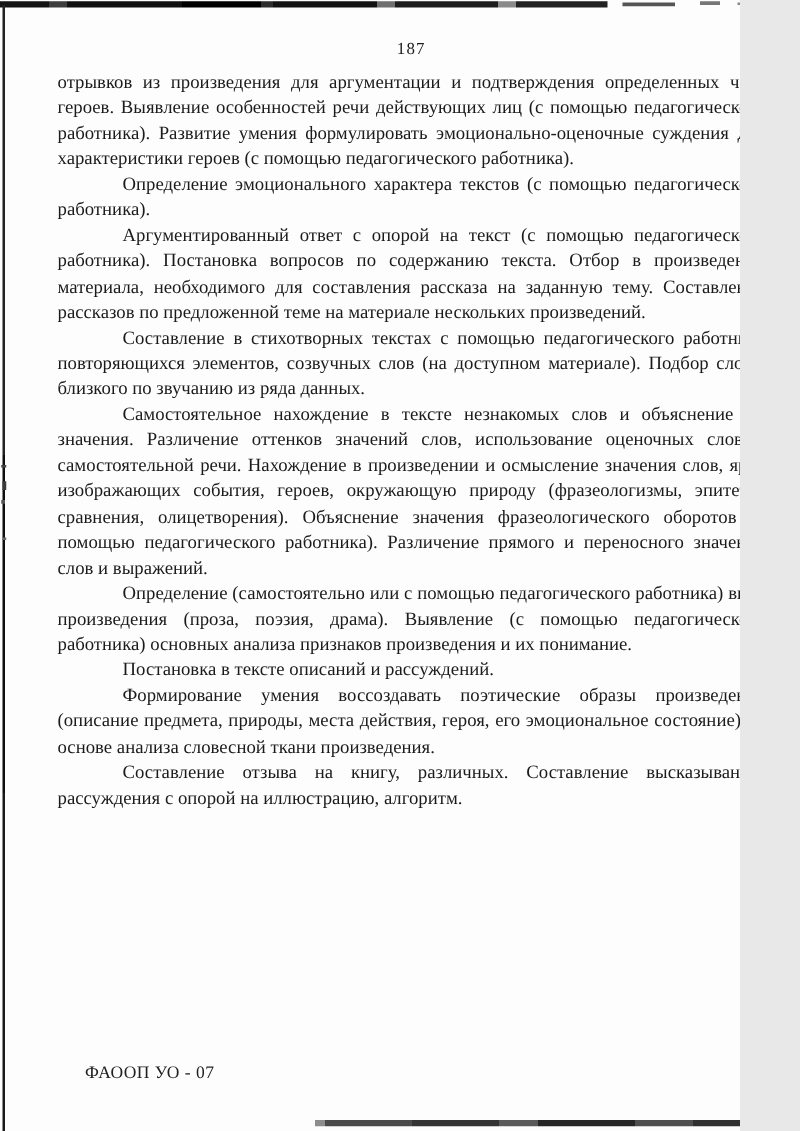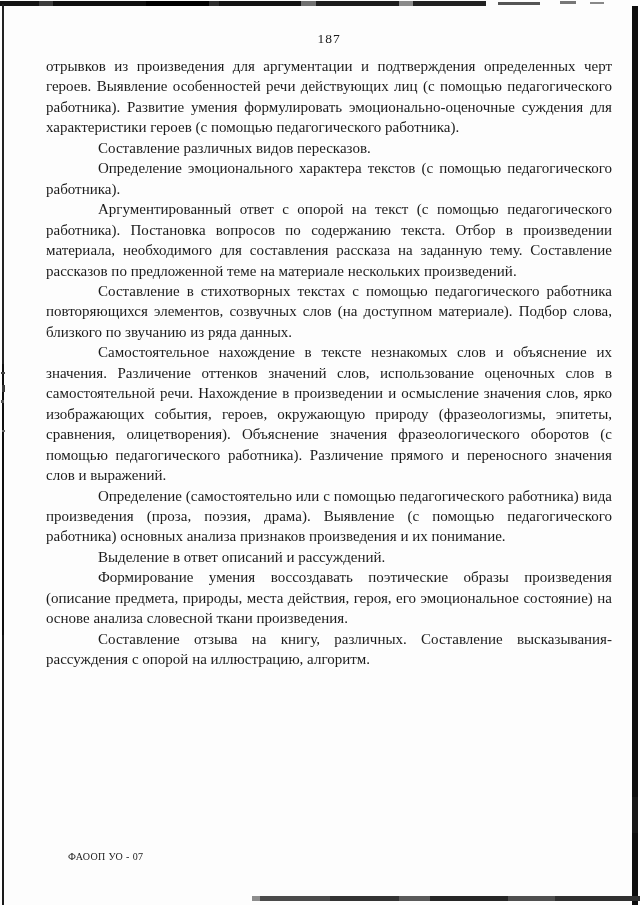--- a/index.html
+++ b/index.html
@@ -1,18 +1,18 @@
 <!DOCTYPE html>
 <html lang="ru"><head>
 <meta charset="utf-8">
 <style>
   html, body { margin: 0; padding: 0; background: #e8e8e8; }
   .stage {
     position: relative;
-    width: 640px;
+    width: 592px;
     height: 905px;
     background: #fdfdfd;
     overflow: hidden;
     font-family: "Liberation Serif", serif;
     color: #1b1b1b;
   }
 
   
   .edge { position: absolute; pointer-events: none; }
   .edge-top {
@@ -57,21 +57,21 @@
     left: 46px; top: 56px; width: 566px;
     font-size: 15px;
     line-height: 20.45px;
     text-align: justify;
   }
   .body-text p { margin: 0; text-indent: 52px; }
   .body-text p.continuation { text-indent: 0; }
   .footer-code {
     position: absolute;
     left: 68px; top: 851px;
-    font-size: 10px;
+    font-size: 14px;
     letter-spacing: 0.4px;
     color: #202020;
   }
 </style>
 </head>
 <body>
 
 <div class="stage">
 
   <div class="edge edge-top"></div>
@@ -83,26 +83,25 @@
   <div class="edge speck2"></div>
   <div class="edge speck3"></div>
   <div class="edge speck4"></div>
   <div class="edge edge-right"></div>
   <div class="edge edge-bottom"></div>
 
   <div class="page-number">187</div>
 
   <main class="body-text">
     <p class="continuation">отрывков из произведения для аргументации и подтверждения определенных черт героев. Выявление особенностей речи действующих лиц (с помощью педагогического работника). Развитие умения формулировать эмоционально-оценочные суждения для характеристики героев (с помощью педагогического работника).</p>
-    <p>Составление различных видов пересказов.</p>
     <p>Определение эмоционального характера текстов (с помощью педагогического работника).</p>
     <p>Аргументированный ответ с опорой на текст (с помощью педагогического работника). Постановка вопросов по содержанию текста. Отбор в произведении материала, необходимого для составления рассказа на заданную тему. Составление рассказов по предложенной теме на материале нескольких произведений.</p>
     <p>Составление в стихотворных текстах с помощью педагогического работника повторяющихся элементов, созвучных слов (на доступном материале). Подбор слова, близкого по звучанию из ряда данных.</p>
     <p>Самостоятельное нахождение в тексте незнакомых слов и объяснение их значения. Различение оттенков значений слов, использование оценочных слов в самостоятельной речи. Нахождение в произведении и осмысление значения слов, ярко изображающих события, героев, окружающую природу (фразеологизмы, эпитеты, сравнения, олицетворения). Объяснение значения фразеологического оборотов (с помощью педагогического работника). Различение прямого и переносного значения слов и выражений.</p>
     <p>Определение (самостоятельно или с помощью педагогического работника) вида произведения (проза, поэзия, драма). Выявление (с помощью педагогического работника) основных анализа признаков произведения и их понимание.</p>
-    <p>Выделение в ответ описаний и рассуждений.</p>
+    <p>Постановка в тексте описаний и рассуждений.</p>
     <p>Формирование умения воссоздавать поэтические образы произведения (описание предмета, природы, места действия, героя, его эмоциональное состояние) на основе анализа словесной ткани произведения.</p>
     <p>Составление отзыва на книгу, различных. Составление высказывания-рассуждения с опорой на иллюстрацию, алгоритм.</p>
   </main>
 
   <div class="footer-code">ФАООП УО - 07</div>
 
 </div>
 
 </body></html>

